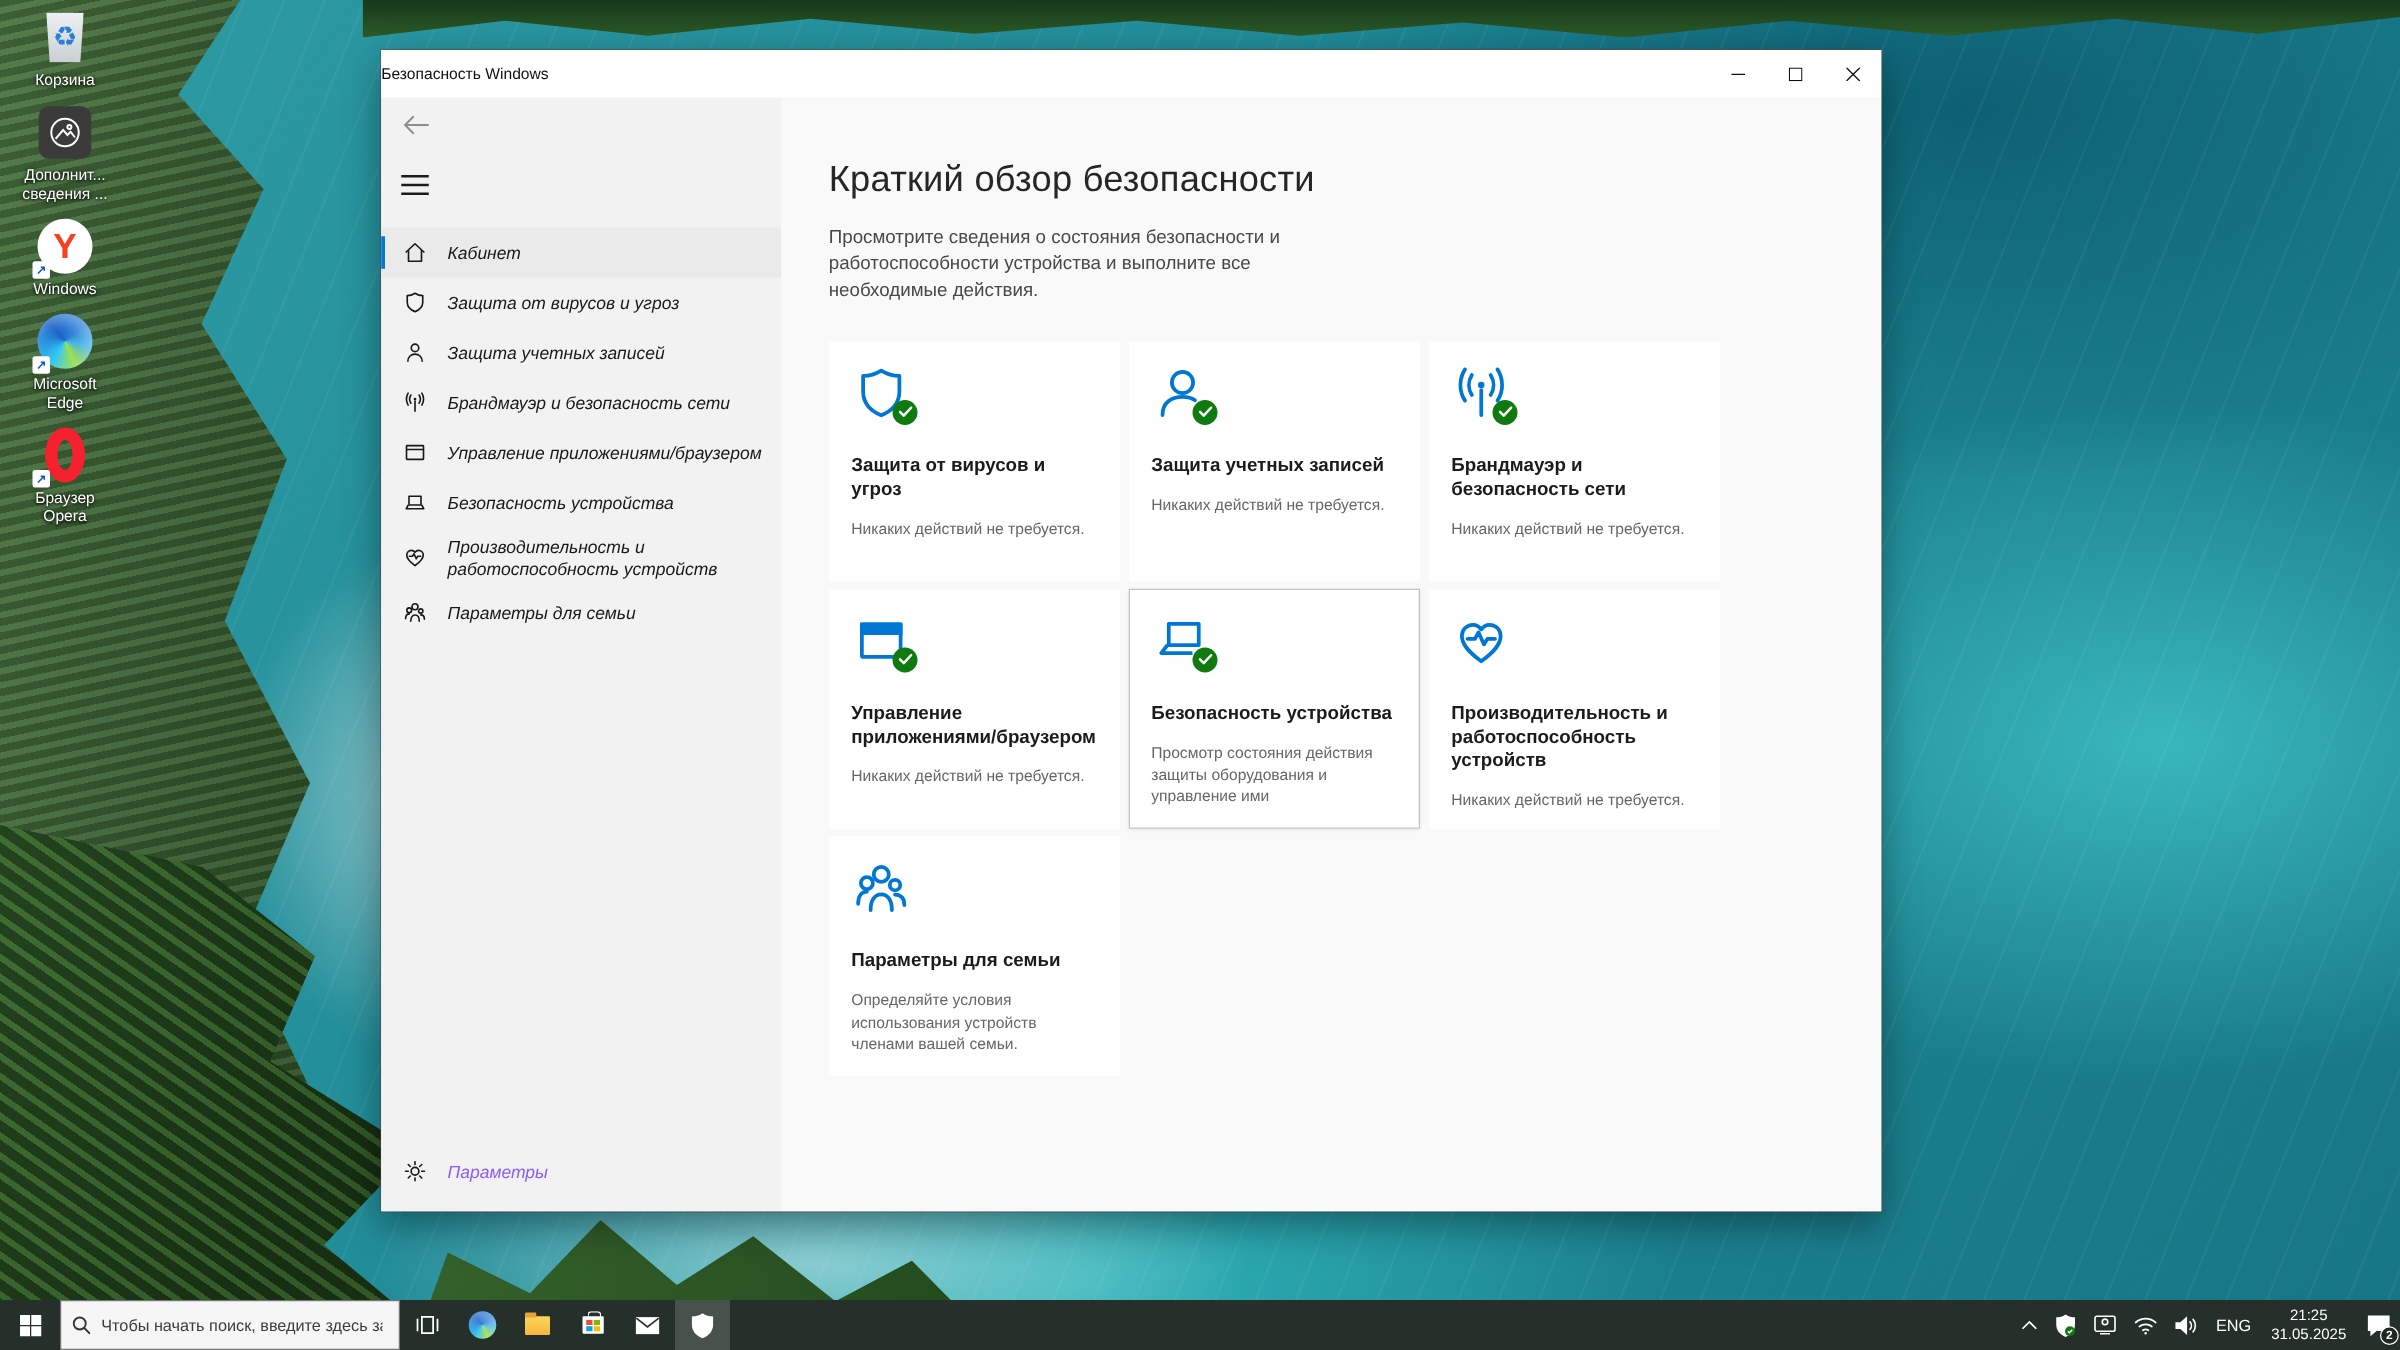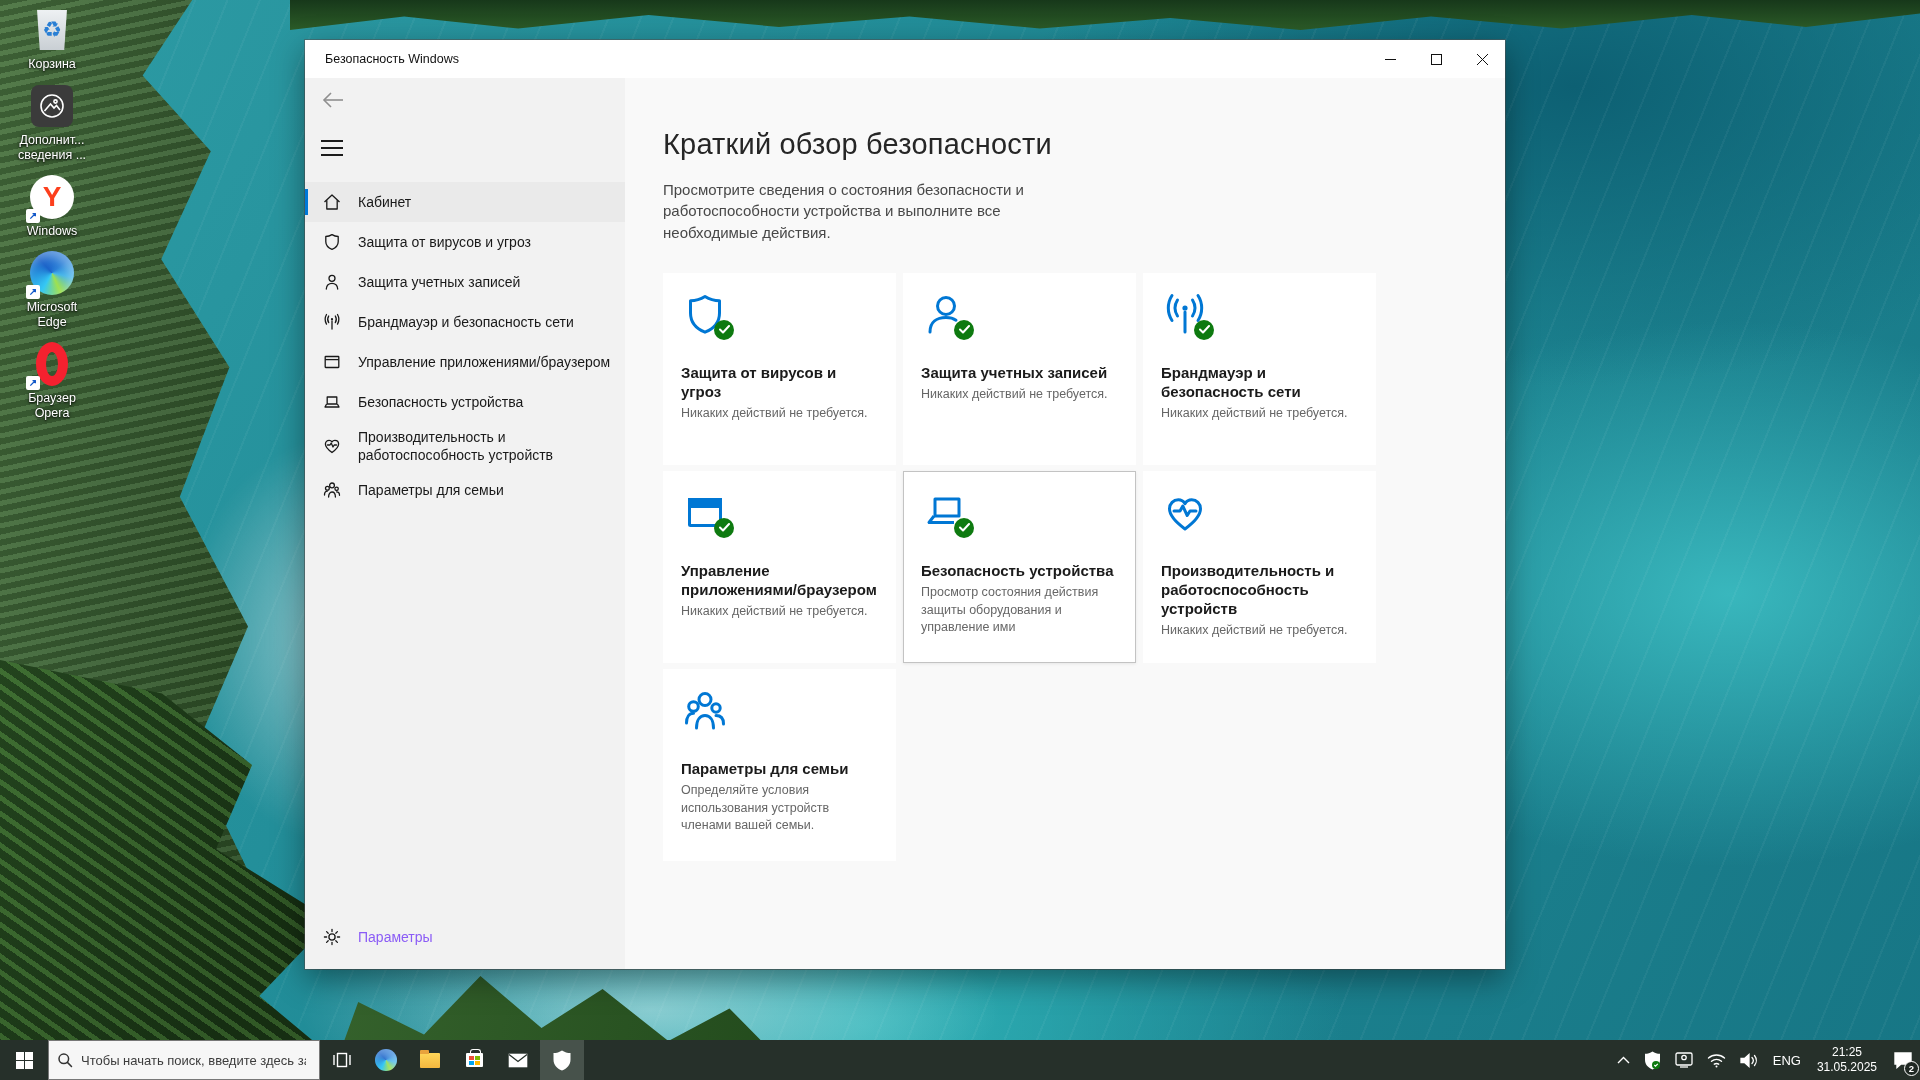--- a/index.html
+++ b/index.html
@@ -55,27 +55,27 @@
     box-shadow:inset -4px 6px 10px rgba(255,255,255,.35); }
   .opera-ring { width:32px; height:44px; border-radius:50%; border:10px solid #f5212f; }
   .sc-badge { position:absolute; left:-2px; bottom:-2px; width:14px; height:14px; background:#fff;
     border-radius:2px; display:flex; align-items:center; justify-content:center;
     font-size:10px; font-weight:bold; color:#1057c8; }
 
   
   .window { position:absolute; left:305px; top:40px; width:1200px; height:929px; background:#fff;
     box-shadow:0 10px 30px rgba(0,0,0,.4), 0 0 0 1px rgba(90,90,90,.55); }
   .titlebar { height:38px; display:flex; align-items:center; background:#fff; }
-  .wtitle { margin-left:20px; font-size:12.5px; color:#111; flex:1; }
+  .wtitle { margin-left:0; font-size:12.5px; color:#111; flex:1; }
   .winbtns { display:flex; height:100%; }
   .wbtn { width:46px; height:100%; display:flex; align-items:center; justify-content:center; cursor:pointer; }
   .winbody { display:flex; height:891px; }
 
   
-  .sidebar { width:320px; background:#f2f2f2; position:relative; flex-shrink:0; }
+  .sidebar { width:320px; background:#f2f2f2; position:relative; flex-shrink:0;font-style:italic; }
   .sb-back { margin:12px 0 0 16px; width:28px; height:22px; cursor:pointer; }
   .sb-burger { margin:28px 0 0 16px; width:22px; height:16px; display:flex; flex-direction:column; justify-content:space-between; cursor:pointer; }
   .sb-burger i { height:2px; background:#1c1c1c; }
   .sb-nav { margin-top:26px; }
   .sb-item { position:relative; min-height:40px; display:flex; align-items:center; gap:16px;
     padding:6px 14px 6px 17px; cursor:pointer; }
   .sb-item.sel { background:#eaeaea; }
   .sb-item.sel::before { content:''; position:absolute; left:0; top:7px; bottom:7px; width:3px; background:#0078d7; }
   .sb-item svg { flex-shrink:0; }
   .sb-item .t { font-size:14px; color:#191919; line-height:1.3; }
@@ -87,21 +87,21 @@
   .content { flex:1; background:#f9f9f9; padding:50px 0 0 38px; }
   .c-title { font-size:29px; font-weight:400; color:#262626; letter-spacing:.2px; }
   .c-sub { margin-top:18px; width:390px; font-size:15px; line-height:1.42; color:#484848; }
   .cards { margin-top:30px; display:grid; grid-template-columns:repeat(3,233px); grid-auto-rows:192px; gap:6px 7px; }
   .card { background:#fff; padding:18px; cursor:pointer; }
   .card.hl { border:1px solid #c3c3c3; padding:17px; box-shadow:0 1px 3px rgba(0,0,0,.08); }
   .cicon { position:relative; width:48px; height:48px; margin-bottom:24px; }
   .cbadge { position:absolute; right:-5px; bottom:-1px; width:20px; height:20px; border-radius:50%;
     background:#0e7a10; display:flex; align-items:center; justify-content:center; }
   .ctitle { font-size:15px; font-weight:bold; color:#1b1b1b; line-height:1.28; }
-  .cdesc { margin-top:4px; font-size:12.5px; color:#666; line-height:1.4; }
+  .cdesc { margin-top:14px; font-size:12.5px; color:#666; line-height:1.4; }
 
   
   .taskbar { position:absolute; left:0; bottom:0; width:1920px; height:40px; background:#26302a;
     display:flex; align-items:stretch; }
   .tb-start { width:48px; display:flex; align-items:center; justify-content:center; cursor:pointer; }
   .winlogo { display:grid; grid-template-columns:8px 8px; grid-template-rows:8px 8px; gap:1px; }
   .winlogo i { background:#fff; }
   .tb-search { width:272px; background:#f6f6f6; border:1px solid #777; display:flex; align-items:center;
     padding:0 8px; gap:8px; }
   .tb-search input { border:none; outline:none; background:transparent; font-size:13px; color:#222;

